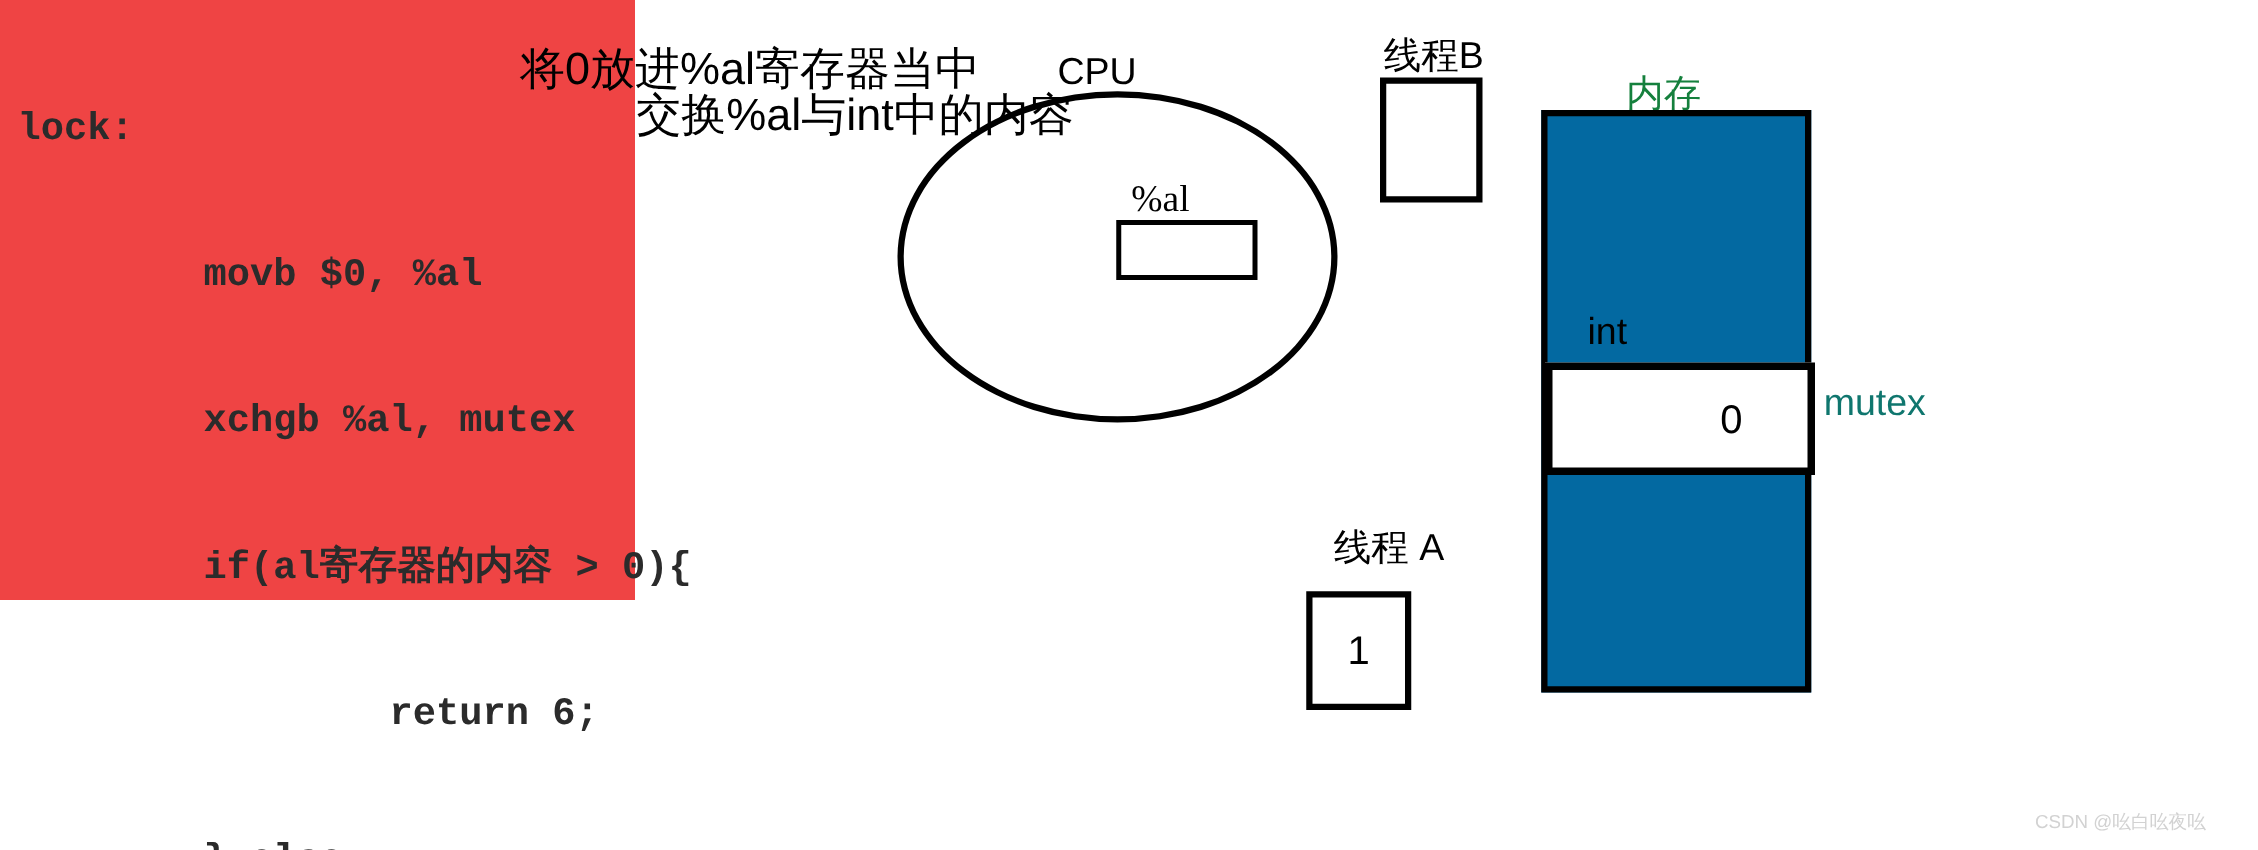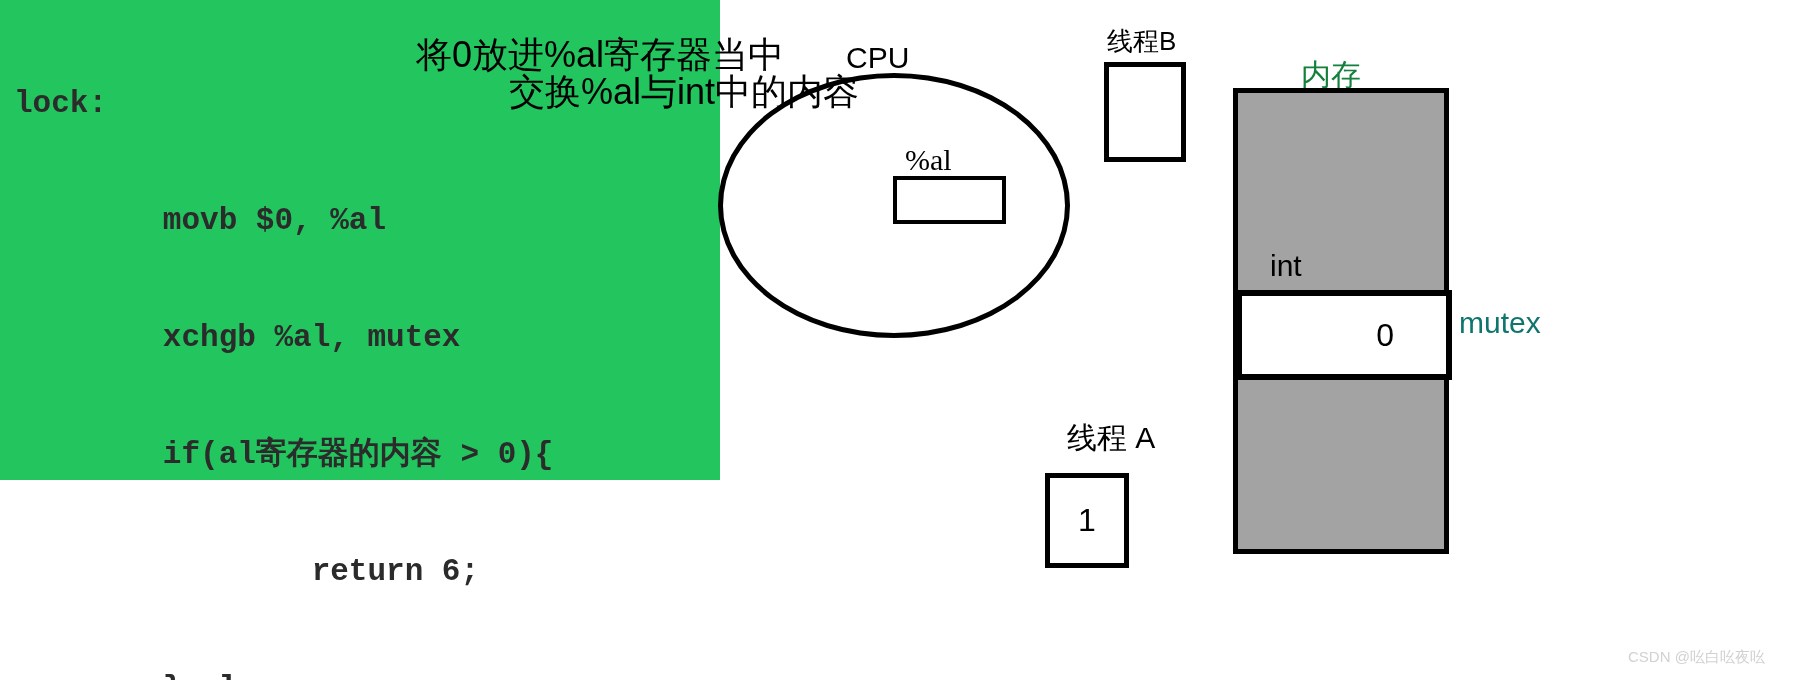--- a/index.html
+++ b/index.html
@@ -16,23 +16,23 @@
     height: 680px;
     background: #ffffff;
     overflow: hidden;
   }
 
   
   .code-panel {
     position: absolute;
     left: 0px;
     top: 0px;
-    width: 720px;
+    width: 508px;
     height: 480px;
-    background: #22c55e;
+    background: #ef4444;
   }
   .code-text {
     position: absolute;
     left: 14px;
     top: 6px;
     width: 640px;
     font-family: "Liberation Mono", "DejaVu Sans Mono", monospace;
     font-size: 31px;
     line-height: 39px;
     color: #2b2b2b;
@@ -89,21 +89,21 @@
     border: 4px solid #000;
     box-sizing: border-box;
     background: #fff;
   }
 
   
   .threadb-label {
     position: absolute;
     left: 1107px;
     top: 24px;
-    font-size: 26px;
+    font-size: 30px;
     color: #000;
   }
   .threadb-box {
     position: absolute;
     left: 1104px;
     top: 62px;
     width: 82px;
     height: 100px;
     border: 5px solid #000;
     box-sizing: border-box;
@@ -146,21 +146,21 @@
     color: #15803d;
   }
   .mem-box {
     position: absolute;
     left: 1233px;
     top: 88px;
     width: 216px;
     height: 466px;
     border: 5px solid #000;
     box-sizing: border-box;
-    background: #a3a3a3;
+    background: #0369a1;
   }
   .mem-cell-top {
     position: absolute;
     left: 0px;
     top: 0px;
     right: 0px;
     height: 197px;
     box-sizing: border-box;
   }
   .int-label {

